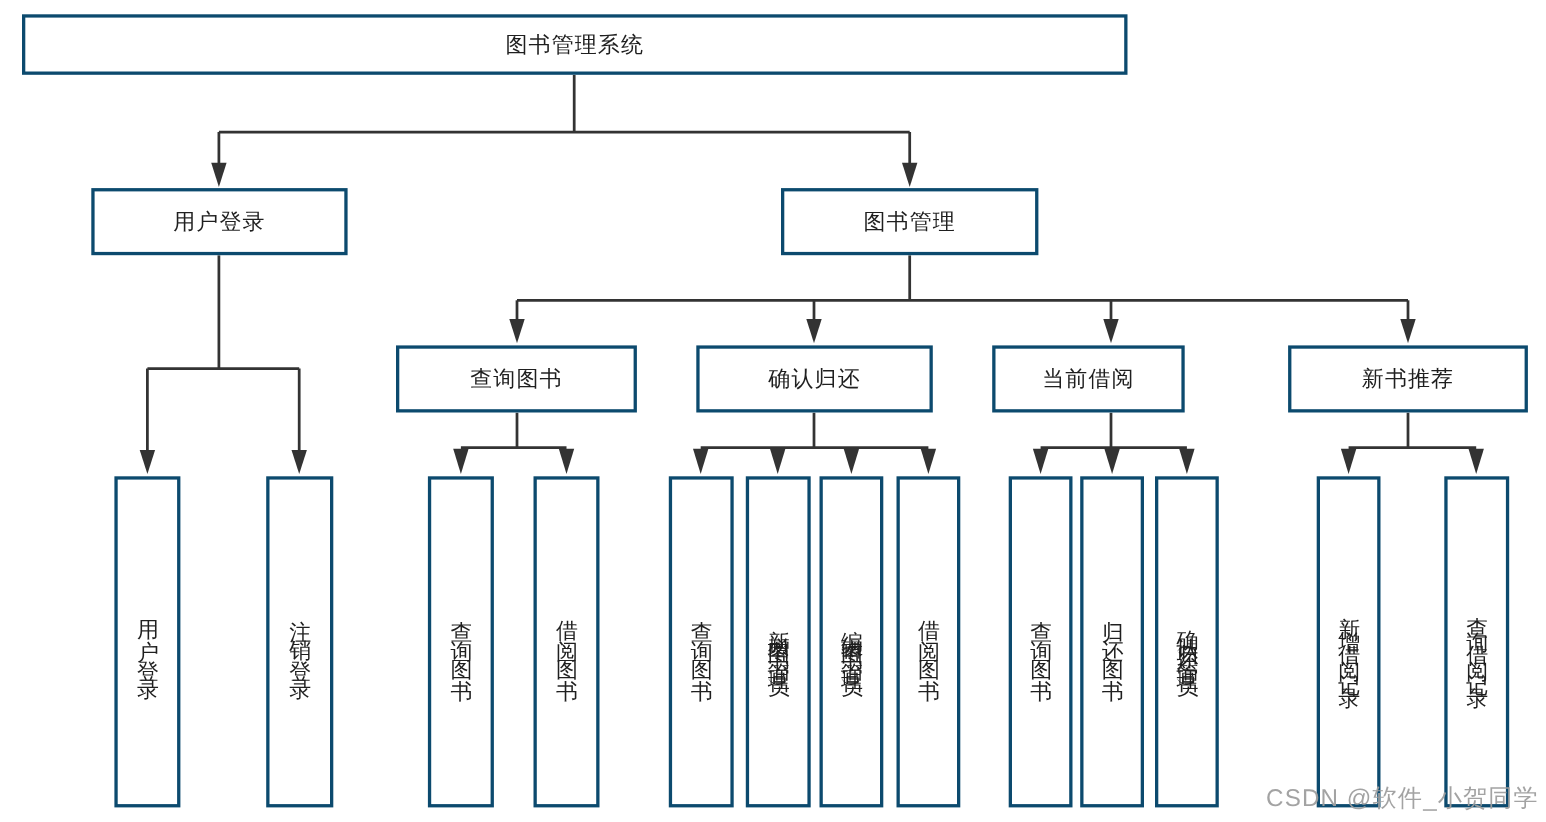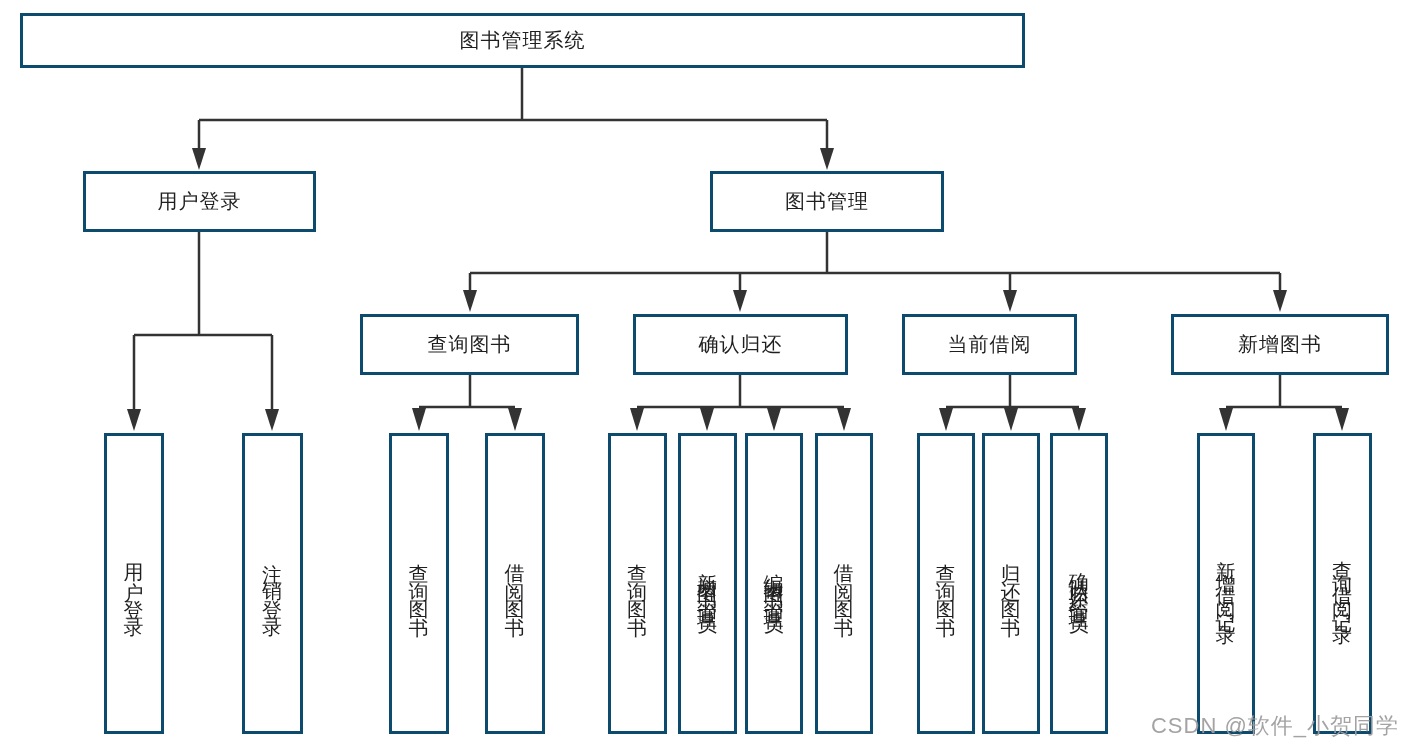--- a/index.html
+++ b/index.html
@@ -124,21 +124,21 @@
   <div class="node" style="left:360px;top:314px;width:219px;height:61px">
     <span>查询图书</span>
   </div>
   <div class="node" style="left:633px;top:314px;width:215px;height:61px">
     <span>确认归还</span>
   </div>
   <div class="node" style="left:902px;top:314px;width:175px;height:61px">
     <span>当前借阅</span>
   </div>
   <div class="node" style="left:1171px;top:314px;width:218px;height:61px">
-    <span>新增图书</span>
+    <span>新书推荐</span>
   </div>
 
   <div class="node leaf" style="left:104px;top:433px;width:60px;height:301px">
     <span class="v-text" style="letter-spacing: 18px;">用户登录</span>
   </div>
   <div class="node leaf" style="left:242px;top:433px;width:61px;height:301px">
     <span class="v-text" style="letter-spacing: 18px;">注销登录</span>
   </div>
 
   <div class="node leaf" style="left:389px;top:433px;width:60px;height:301px">

